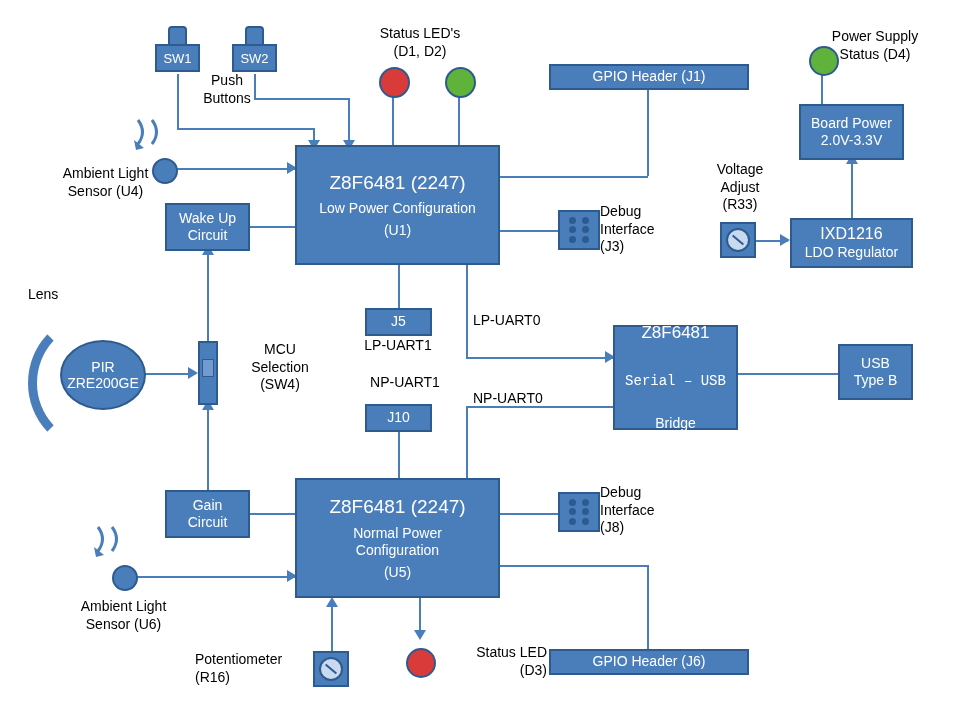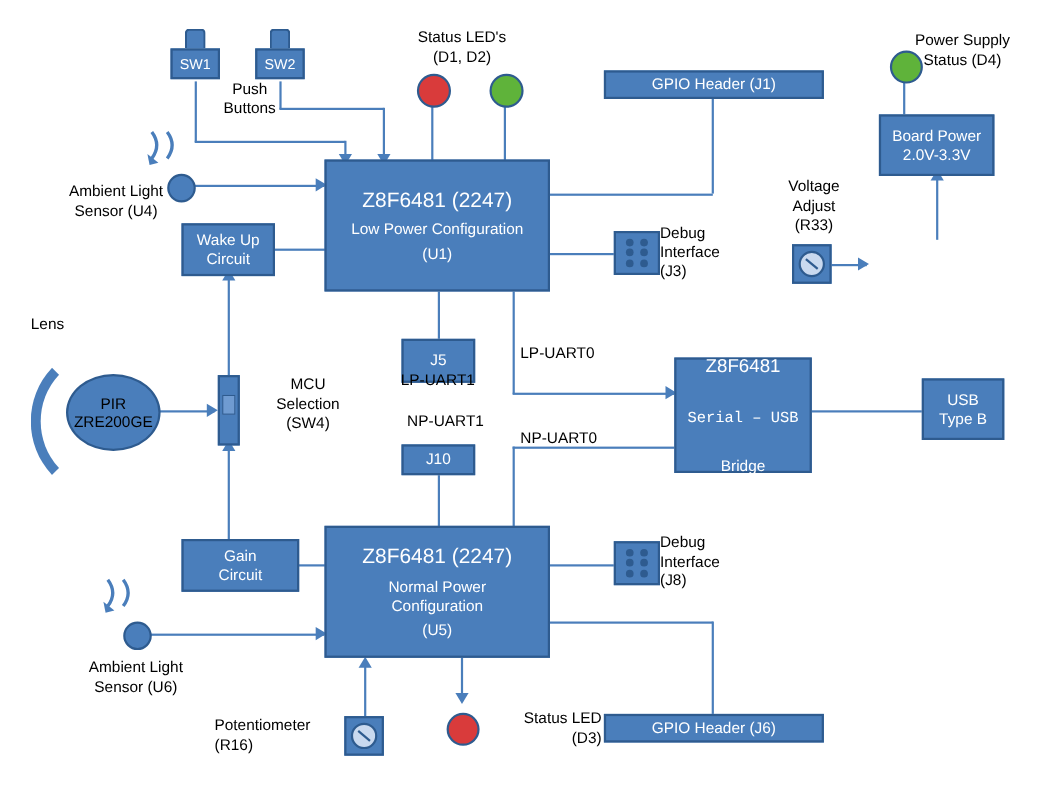--- a/index.html
+++ b/index.html
@@ -271,20 +271,24 @@
     <span class="l2">2.0V-3.3V</span>
   </div>
 
   <div class="label" style="left:690px; top:161px; width:100px; font-size:14px;">Voltage
 Adjust
 (R33)</div>
   <div class="pot" style="left:720px; top:222px; width:36px; height:36px;">
     <span class="knob"></span>
   </div>
 
+  <div class="node" style="left:790px; top:218px; width:123px; height:50px; font-size:14px;">
+    <span class="l1" style="font-size:16px;">IXD1216</span>
+    <span class="l2">LDO Regulator</span>
+  </div>
 
   <div class="node" style="left:295px; top:145px; width:205px; height:120px;">
     <span class="l1" style="font-size:19px; margin-bottom:6px;">Z8F6481 (2247)</span>
     <span class="l2" style="font-size:14px;">Low Power Configuration</span>
     <span class="l3" style="font-size:14px; margin-top:4px;">(U1)</span>
   </div>
 
   <div class="circle-node" style="left:152px; top:158px; width:22px; height:22px;"></div>
   <svg class="squig" style="left:130px; top:118px;" width="46" height="36" viewBox="0 0 46 36">
     <path d="M8 2 C 14 10, 14 18, 8 26" stroke="#4a7ebb" stroke-width="3" fill="none"></path>
@@ -304,30 +308,30 @@
       <i></i>
       <i></i>
       <i></i>
       <i></i>
       <i></i>
   </div>
   <div class="label" style="left:600px; top:203px; width:90px; font-size:14px; text-align:left;">Debug
 Interface
 (J3)</div>
 
-  <div class="node" style="left:365px; top:308px; width:67px; height:40px; font-size:14px;">
+  <div class="node" style="left:365px; top:308px; width:67px; height:28px; font-size:14px;">
     <span>J5</span>
   </div>
   <div class="label" style="left:348px; top:337px; width:100px; font-size:14px;">LP-UART1</div>
   <div class="label" style="left:473px; top:312px; width:100px; font-size:14px; text-align:left;">LP-UART0</div>
 
   <div class="lens" style="left:28px; top:315px; width:110px; height:118px;"></div>
   <div class="label" style="left:28px; top:286px; width:60px; font-size:14px; text-align:left;">Lens</div>
 
-  <div class="circle-node" style="left:60px; top:340px; width:82px; height:66px; border-radius:50%; display:flex; flex-direction:column; align-items:center; justify-content:center; color:#000000; font-size:14px;">
+  <div class="circle-node" style="left:60px; top:340px; width:82px; height:66px; border-radius:50%; display:flex; flex-direction:column; align-items:center; justify-content:center; color:#ffffff; font-size:14px;">
     <span>PIR</span>
     <span>ZRE200GE</span>
   </div>
 
   <div class="slide-sw" style="left:198px; top:341px; width:20px; height:64px;">
     <span class="knob"></span>
   </div>
   <div class="label" style="left:225px; top:341px; width:110px; font-size:14px; text-align:center;">MCU
 Selection
 (SW4)</div>
@@ -342,21 +346,21 @@
     <span class="l1">USB</span>
     <span class="l2">Type B</span>
   </div>
 
   <div class="label" style="left:355px; top:374px; width:100px; font-size:14px;">NP-UART1</div>
   <div class="node" style="left:365px; top:404px; width:67px; height:28px; font-size:14px;">
     <span>J10</span>
   </div>
   <div class="label" style="left:473px; top:390px; width:100px; font-size:14px; text-align:left;">NP-UART0</div>
 
-  <div class="node" style="left:165px; top:490px; width:107px; height:48px; font-size:14px;">
+  <div class="node" style="left:165px; top:490px; width:85px; height:48px; font-size:14px;">
     <span class="l1">Gain</span>
     <span class="l2">Circuit</span>
   </div>
 
   <div class="node" style="left:295px; top:478px; width:205px; height:120px;">
     <span class="l1" style="font-size:19px; margin-bottom:6px;">Z8F6481 (2247)</span>
     <span class="l2" style="font-size:14px;">Normal  Power</span>
     <span class="l3" style="font-size:14px;">Configuration</span>
     <span class="l3" style="font-size:14px; margin-top:4px;">(U5)</span>
   </div>

